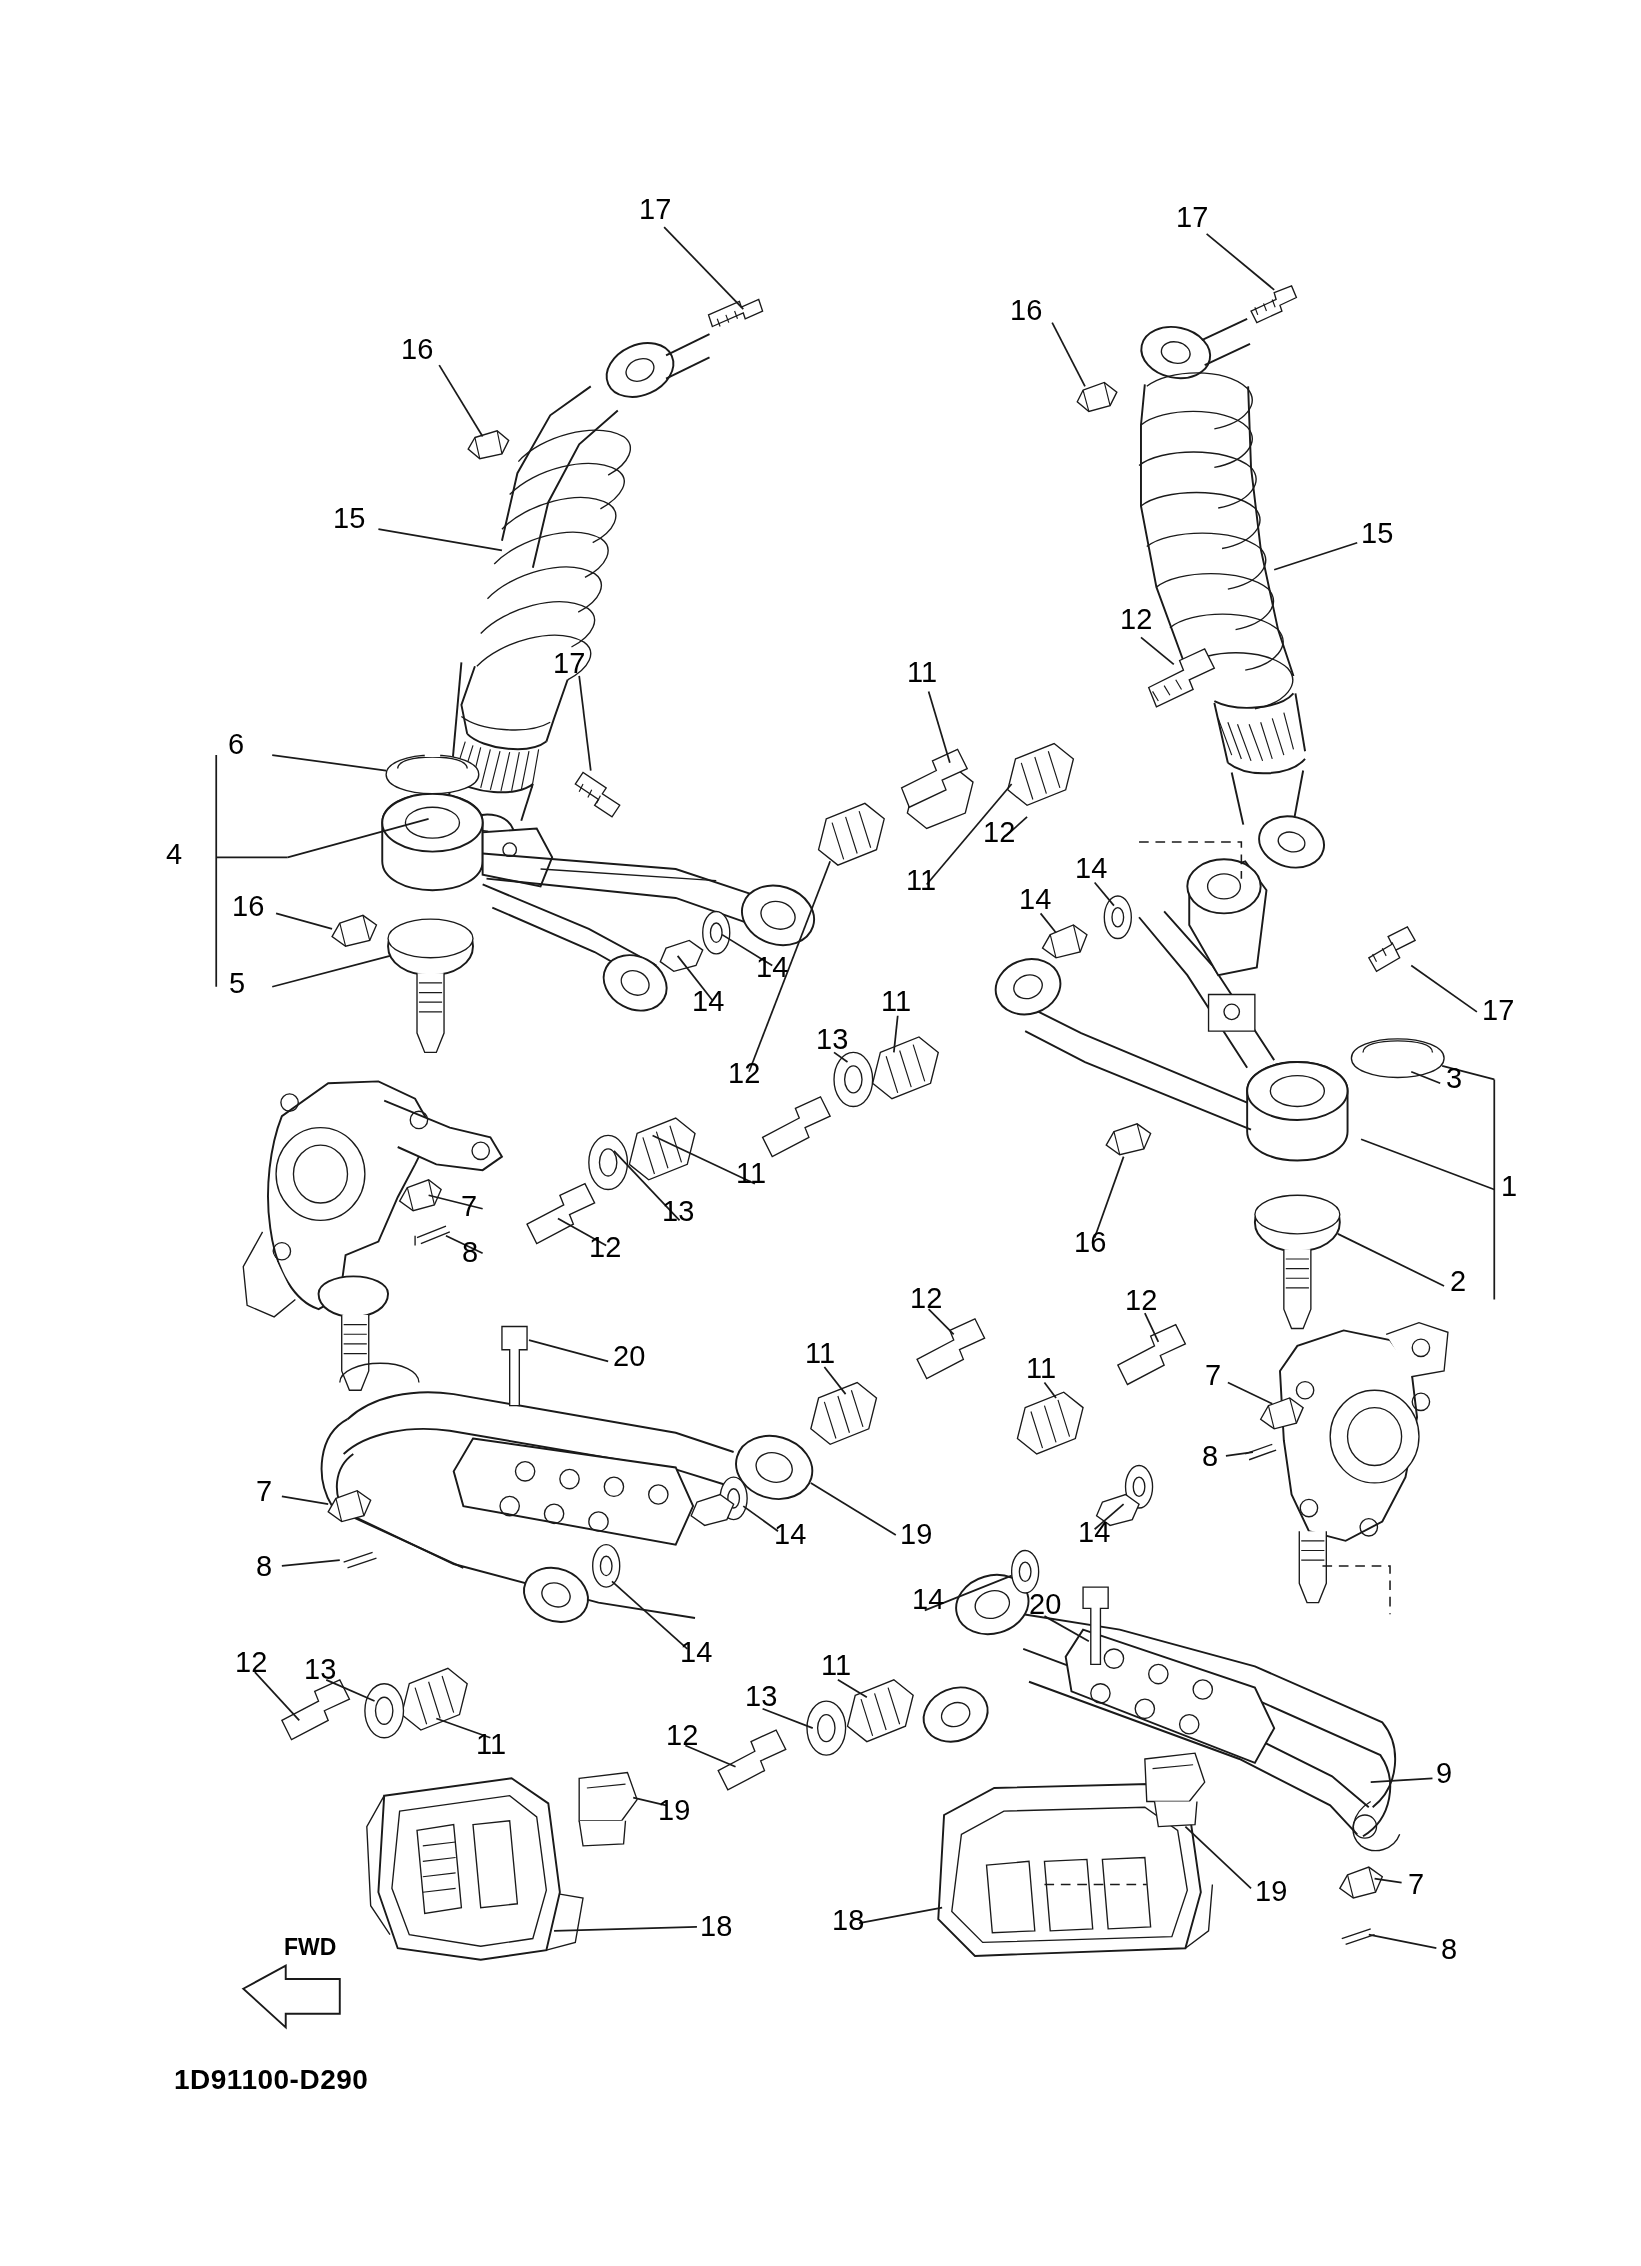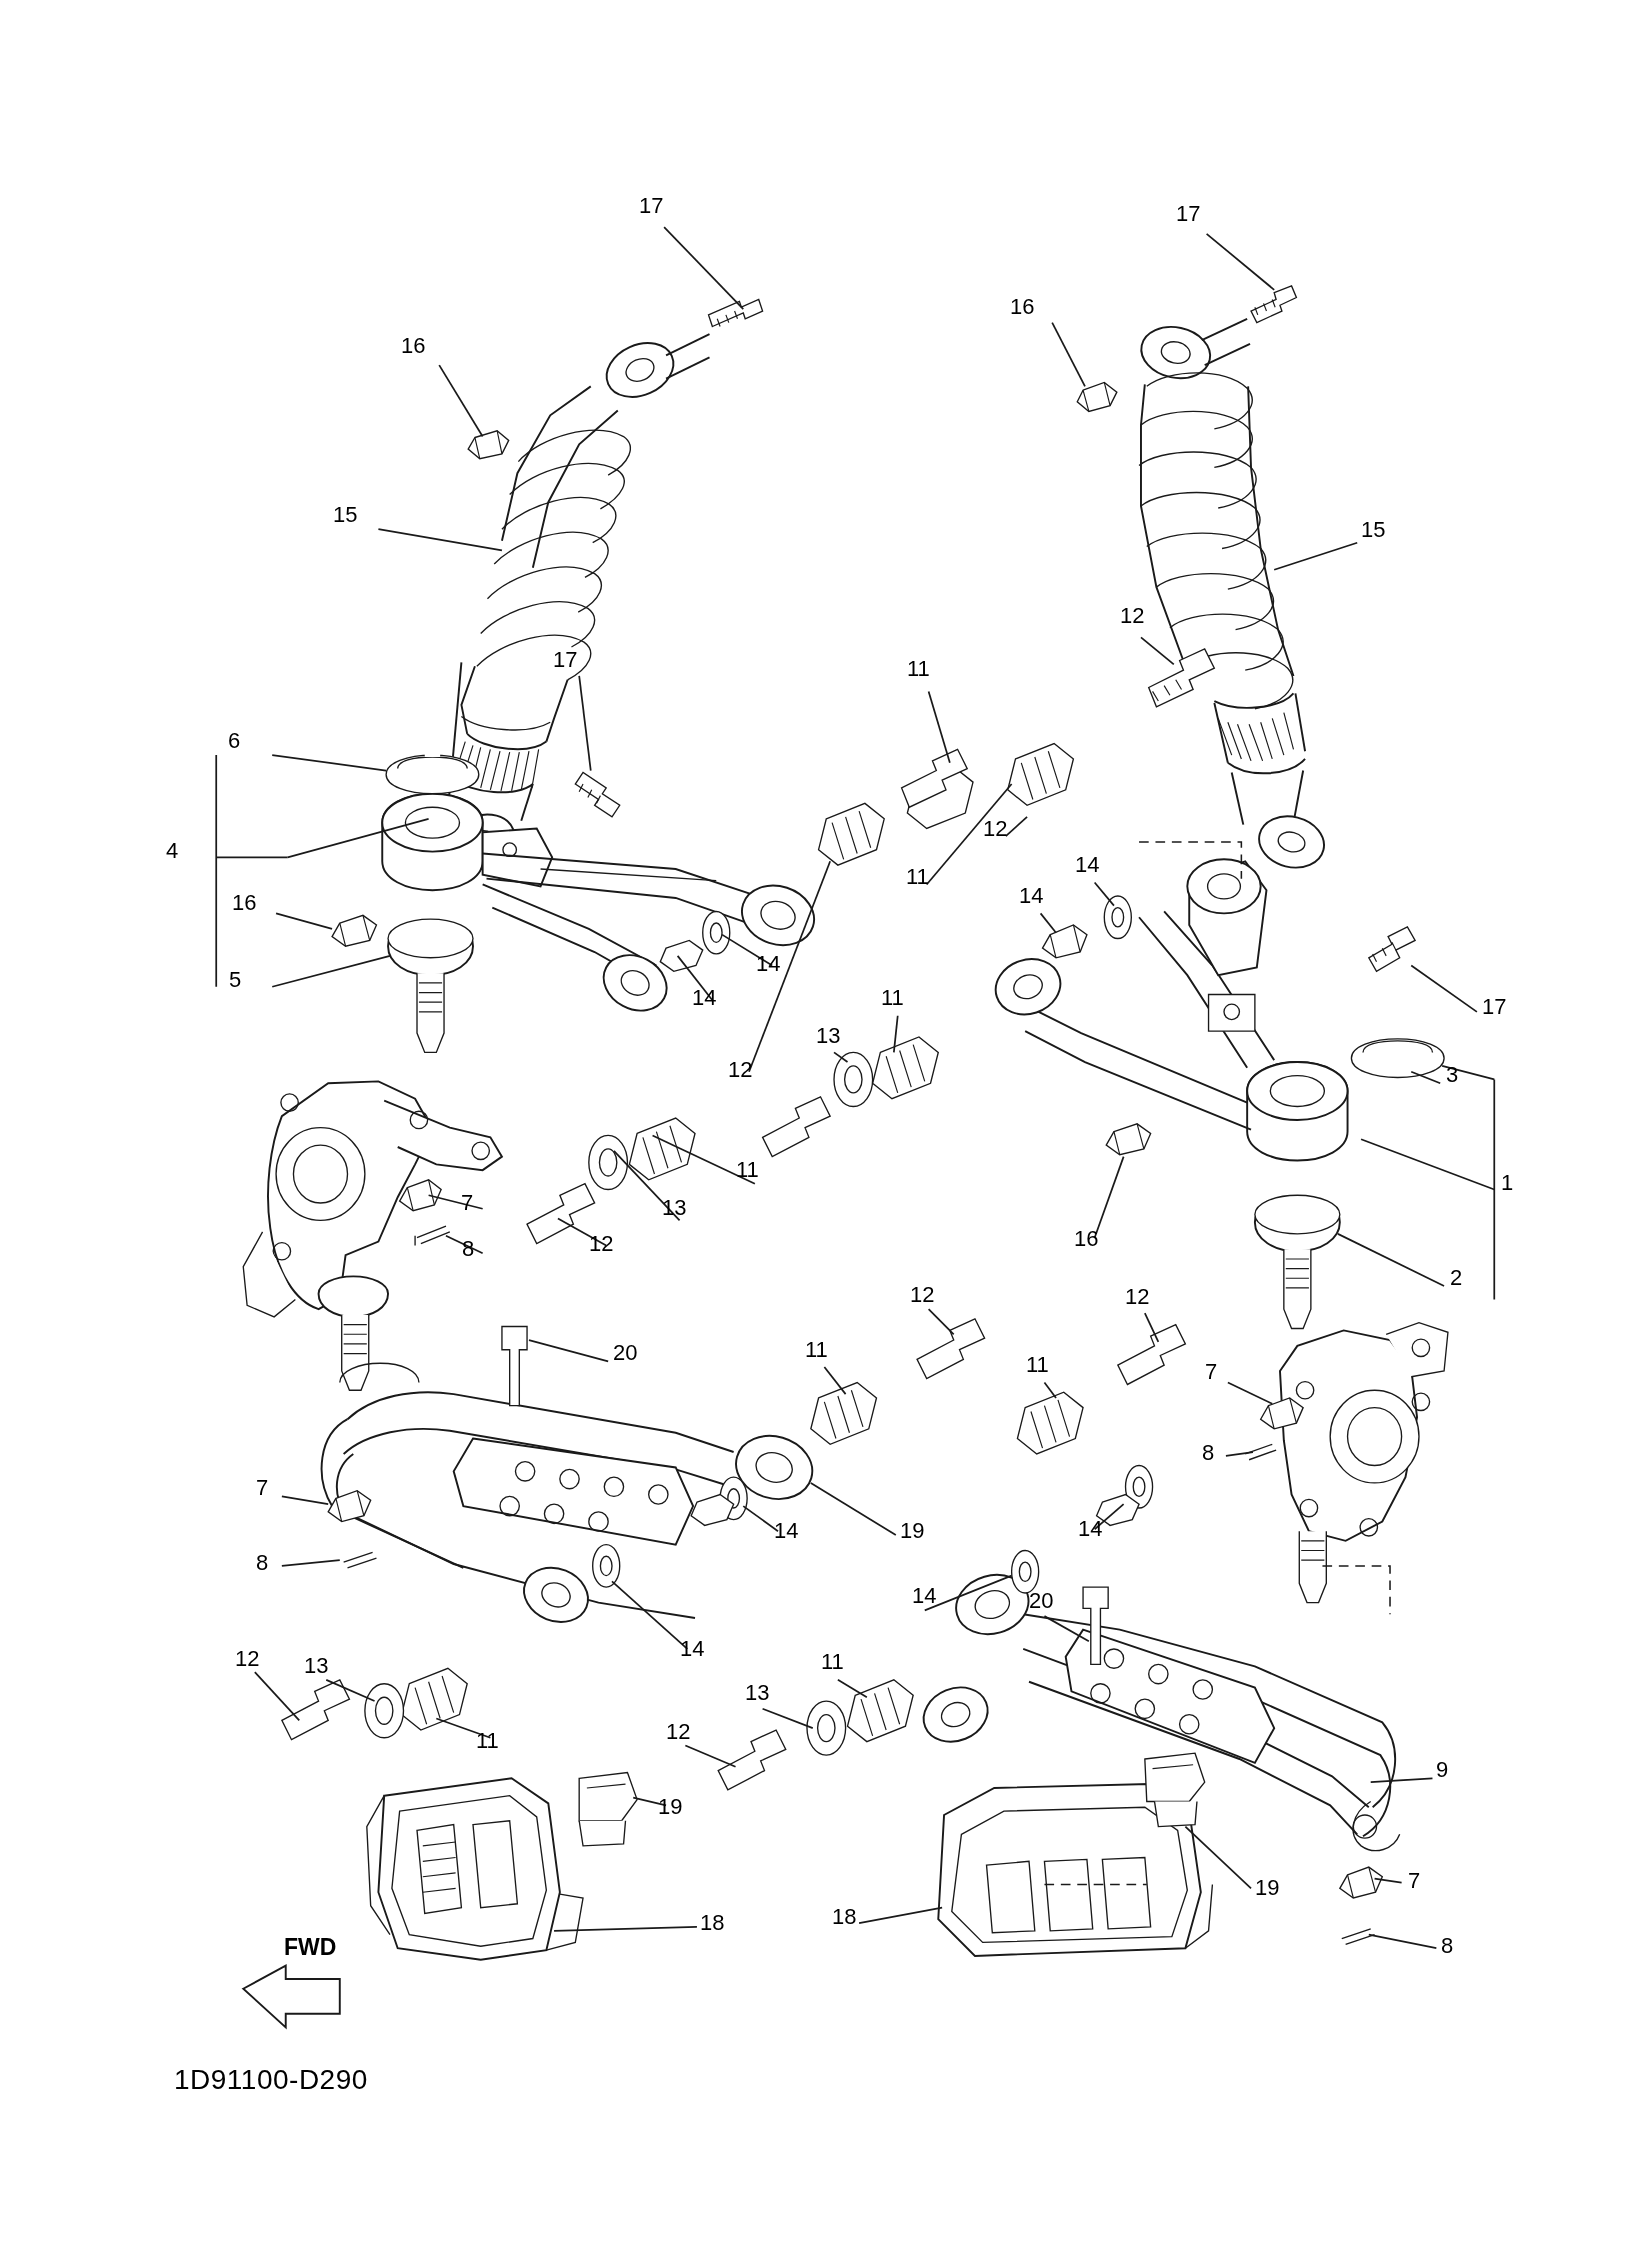--- a/index.html
+++ b/index.html
@@ -21,21 +21,21 @@
     height: 2266px;
   }
   svg#parts-svg {
     position: absolute;
     left: 0; top: 0;
     width: 1641px;
     height: 2266px;
   }
   .callout {
     position: absolute;
-    font-size: 22px;
+    font-size: 29px;
     color: #000000;
     font-family: "Liberation Sans", sans-serif;
     line-height: 1;
     white-space: nowrap;
     user-select: none;
   }
   .diagram-code {
     position: absolute;
     font-size: 28px;
     color: #000;
@@ -538,21 +538,21 @@
       <path d="M1488 2018 L1418 2004"></path>
     </g>
 
     <g>
       <path d="M252 2060 L296 2036 L296 2050 L352 2050 L352 2086 L296 2086 L296 2100 Z" class="fillwhite"></path>
     </g>
   </svg>
 
   <div class="fwd-label" style="left:284px; top:1934px;">FWD</div>
 
-  <div class="diagram-code" style="left:174px; top:2064px;">1D91100-D290</div>
+  <div class="diagram-code" style="left:174px; top:2064px;font-weight:bold;">1D91100-D290</div>
 
   <div id="callout-layer">
       <div class="callout" style="left: 639px; top: 195px;">17</div>
       <div class="callout" style="left: 401px; top: 335px;">16</div>
       <div class="callout" style="left: 333px; top: 504px;">15</div>
       <div class="callout" style="left: 1010px; top: 296px;">16</div>
       <div class="callout" style="left: 1176px; top: 203px;">17</div>
       <div class="callout" style="left: 1361px; top: 519px;">15</div>
       <div class="callout" style="left: 228px; top: 730px;">6</div>
       <div class="callout" style="left: 166px; top: 840px;">4</div>

